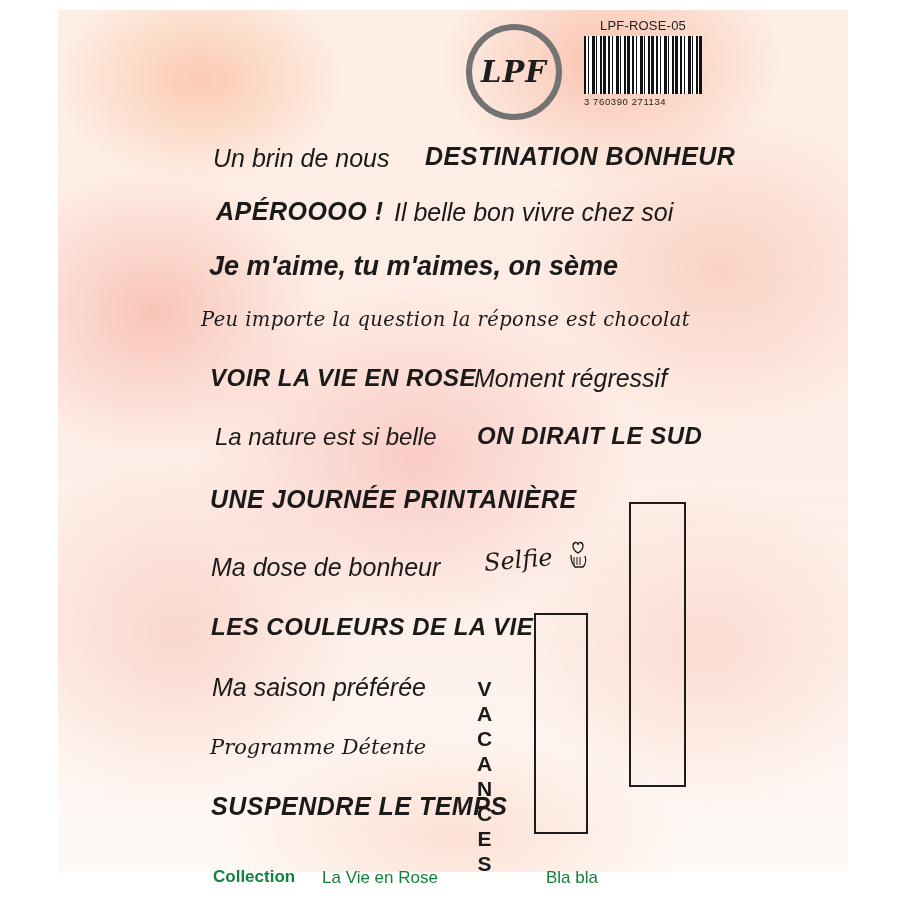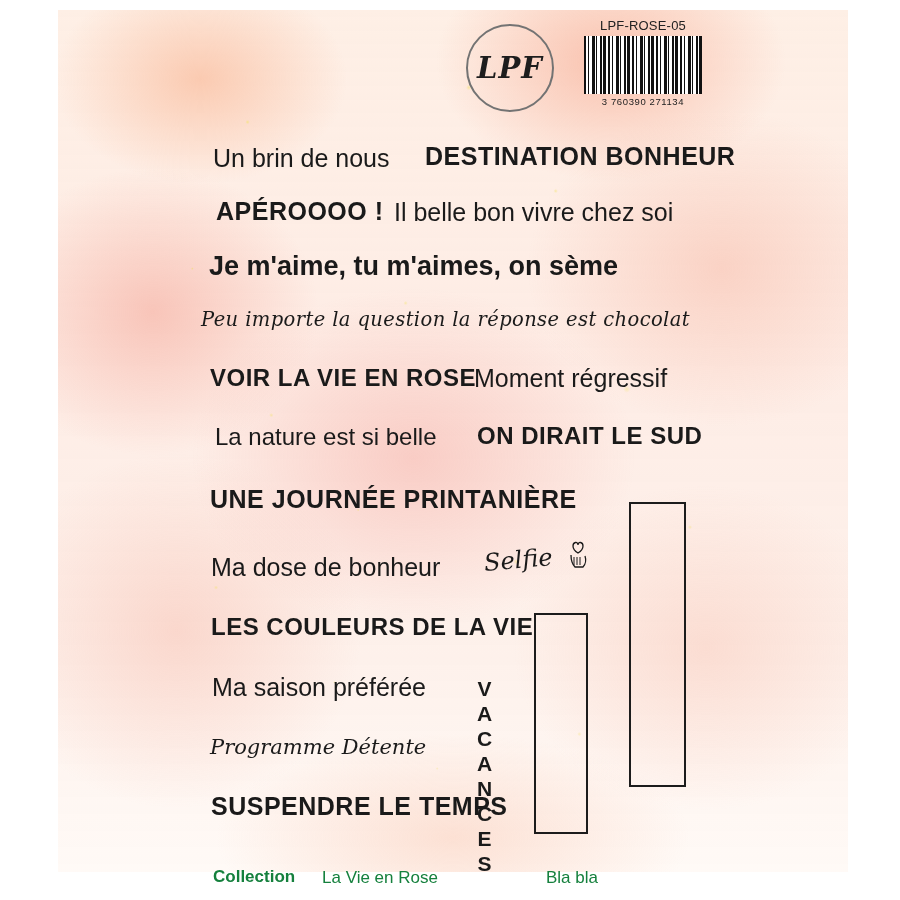--- a/index.html
+++ b/index.html
@@ -87,21 +87,21 @@
     color: #3a3a3a;
     letter-spacing: 0.2px;
     white-space: nowrap;
   }
   .logo {
     position: absolute;
     left: 466px;
     top: 24px;
     width: 84px;
     height: 84px;
-    border: 2px solid #737373;
+    border: 6px solid #737373;
     border-radius: 50%;
     display: flex;
     align-items: center;
     justify-content: center;
   }
   .logo-text {
     font-family: "DejaVu Serif", serif;
     font-style: italic;
     font-weight: bold;
     font-size: 29px;
@@ -132,33 +132,34 @@
         #111 8px, #111 11px, #fff 11px, #fff 12px,
         #111 12px, #111 13px, #fff 13px, #fff 16px,
         #111 16px, #111 18px, #fff 18px, #fff 19px,
         #111 19px, #111 22px, #fff 22px, #fff 24px);
   }
   .barcode-num {
     position: absolute;
     left: 584px;
     top: 96px;
     width: 118px;
-    text-align: center;
+    text-align: left;
     font-family: "Liberation Sans", sans-serif;
     font-size: 9.5px;
     color: #222;
     letter-spacing: 0.6px;
   }
 
   
   .phrase {
     position: absolute;
     color: #1a1a1a;
     white-space: nowrap;
     line-height: 1;
+    font-style: italic;
   }
   .f-sans   { font-family: "Liberation Sans", sans-serif; }
   .f-serif  { font-family: "DejaVu Serif", serif; }
   .caps     { text-transform: uppercase; }
   .bold     { font-weight: bold; }
   .ital     { font-style: italic; }
   .smallcaps-like { letter-spacing: 0.5px; }
 
   .vertical {
     position: absolute;

